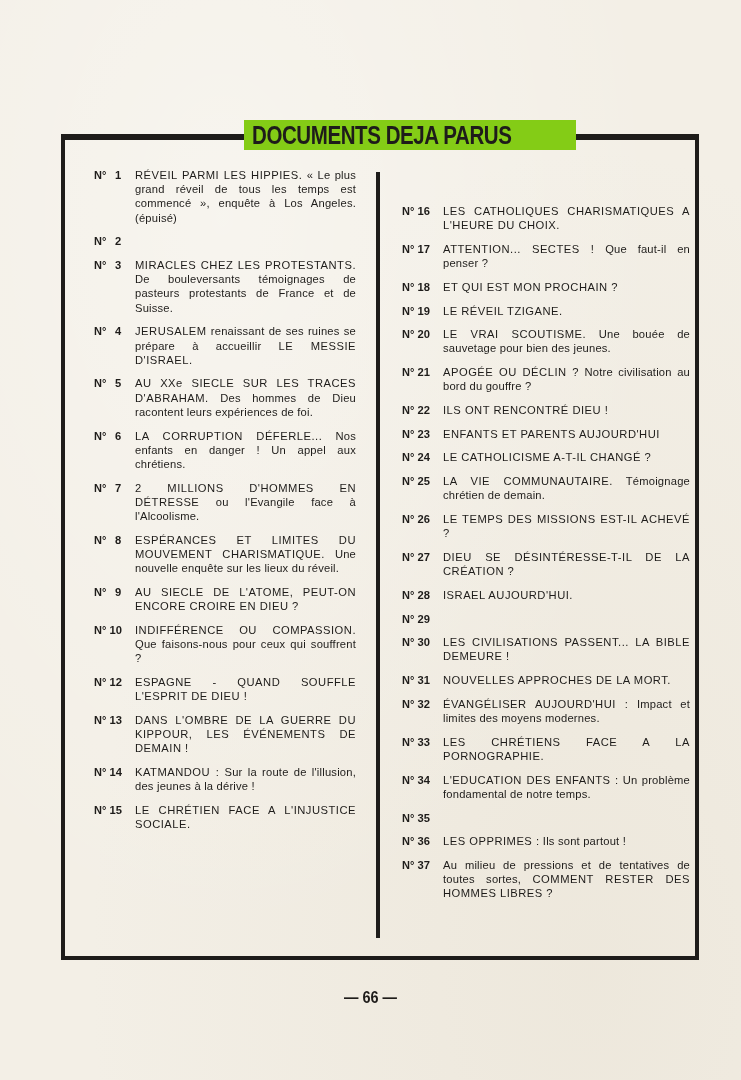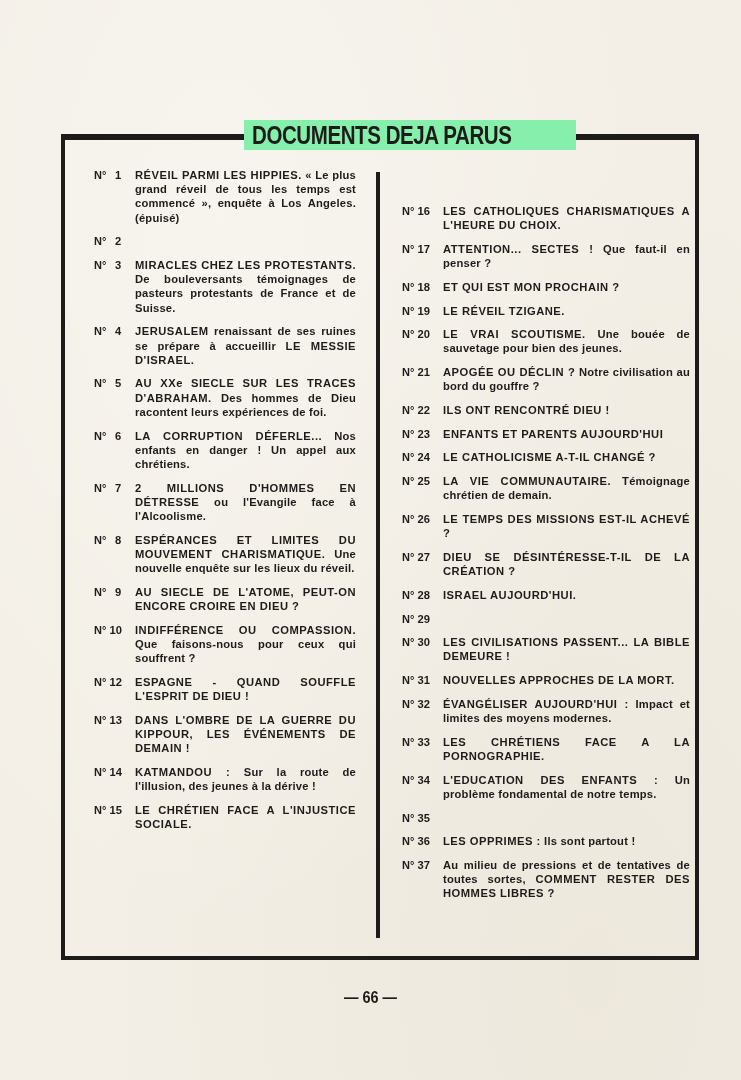--- a/index.html
+++ b/index.html
@@ -19,21 +19,21 @@
   .frame {
     position:absolute;
     left:61px; top:134px; width:638px; height:826px;
     box-sizing:border-box;
     border:4px solid #1e1c1a;
     border-top-width:6px;
   }
   .title-wrap {
     position:absolute; left:244px; top:120px;
     padding:0 8px;
-    background:#86efac;
+    background:#84cc16;
     z-index:2;
   }
   .title {
     font-family:"Liberation Sans", sans-serif;
     font-weight:bold;
     font-size:25px;
     letter-spacing:-0.5px;
     transform:scaleX(0.82);
     transform-origin:left center;
     white-space:nowrap;
@@ -49,22 +49,22 @@
     font-size:11.2px; line-height:14.2px;
   }
   .col.left { left:94px; width:262px; }
   .col.right { left:402px; width:288px;margin-top:36px; }
   .entry { display:flex; margin-bottom:9.5px; }
   .num {
     flex:0 0 41px; font-weight:bold; white-space:nowrap;
   }
   .num .no { font-size:11px; }
   .body { flex:1; text-align:justify; }
-  .b { font-weight:bold; letter-spacing:0.5px; }
-  .r { font-weight:bold; letter-spacing:0.2px; }
+  .b { font-weight:normal; letter-spacing:0.5px; }
+  .r { font-weight:normal; letter-spacing:0.2px; }
   .footer {
     position:absolute; top:988px; left:0; width:741px; text-align:center;
     font-size:17px; font-weight:bold; transform:scaleX(0.85);
     color:#1e1c1a;
   }
 </style>
 </head>
 <body>
 
 <div class="page-bg"></div>

